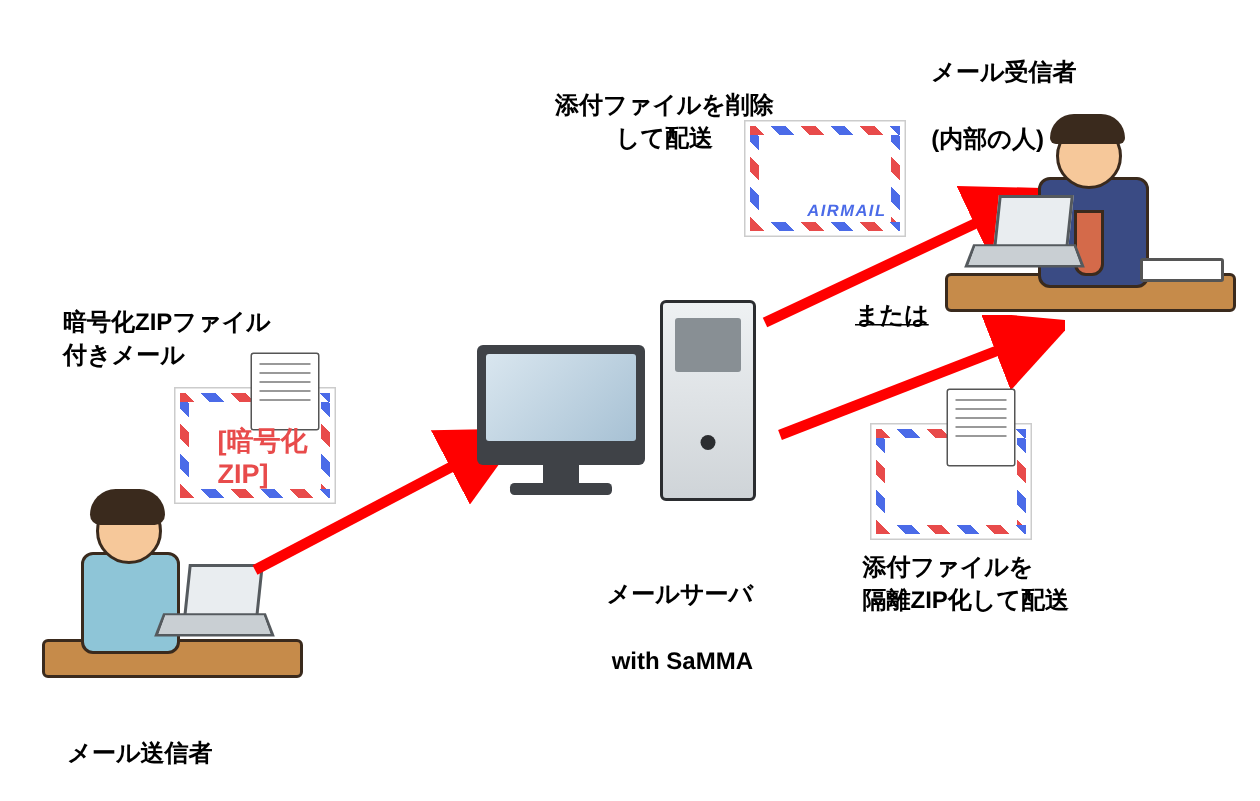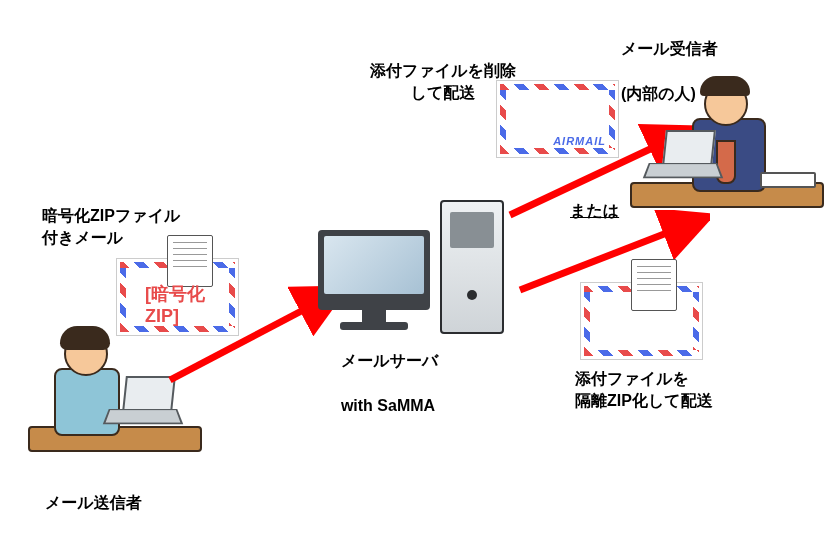--- a/index.html
+++ b/index.html
@@ -15,21 +15,21 @@
     overflow: hidden;
   }
   .label {
     position: absolute;
     font-weight: bold;
     line-height: 1.4;
     white-space: pre;
   }
   .envelope {
     position: absolute;
-    width: 123px;
+    width: 108px;
     height: 78px;
     background: #fff;
     border: 1px solid #ccc;
     box-sizing: border-box;
   }
   .envelope::before {
     content:"";
     position:absolute;
     inset:3px;
     background:
@@ -169,21 +169,21 @@
 </svg>
 
 <div class="server">
   <div class="monitor"></div>
   <div class="monitor-stand"></div>
     <div class="monitor-base"></div>
   <div class="tower">
     <span class="btn" style="left:25px; top:88px;"></span>
   </div>
 </div>
-<div class="label" style="left:332px; top:328px; text-align:left; width:170px;">
+<div class="label" style="left:332px; top:364px; text-align:right; width:170px;">
   <span>メールサーバ</span><br>
   <span>with SaMMA</span>
 </div>
 
 <svg class="arrow-svg" style="left:500px; top:120px;" width="200" height="110">
   <defs>
       <marker id="ah2" viewBox="0 0 10 10" refX="6" refY="5" markerWidth="8" markerHeight="8" orient="auto-start-reverse">
     <path d="M0 0 L10 5 L0 10 z" fill="#ff0000"></path>
       </marker>
     </defs>

